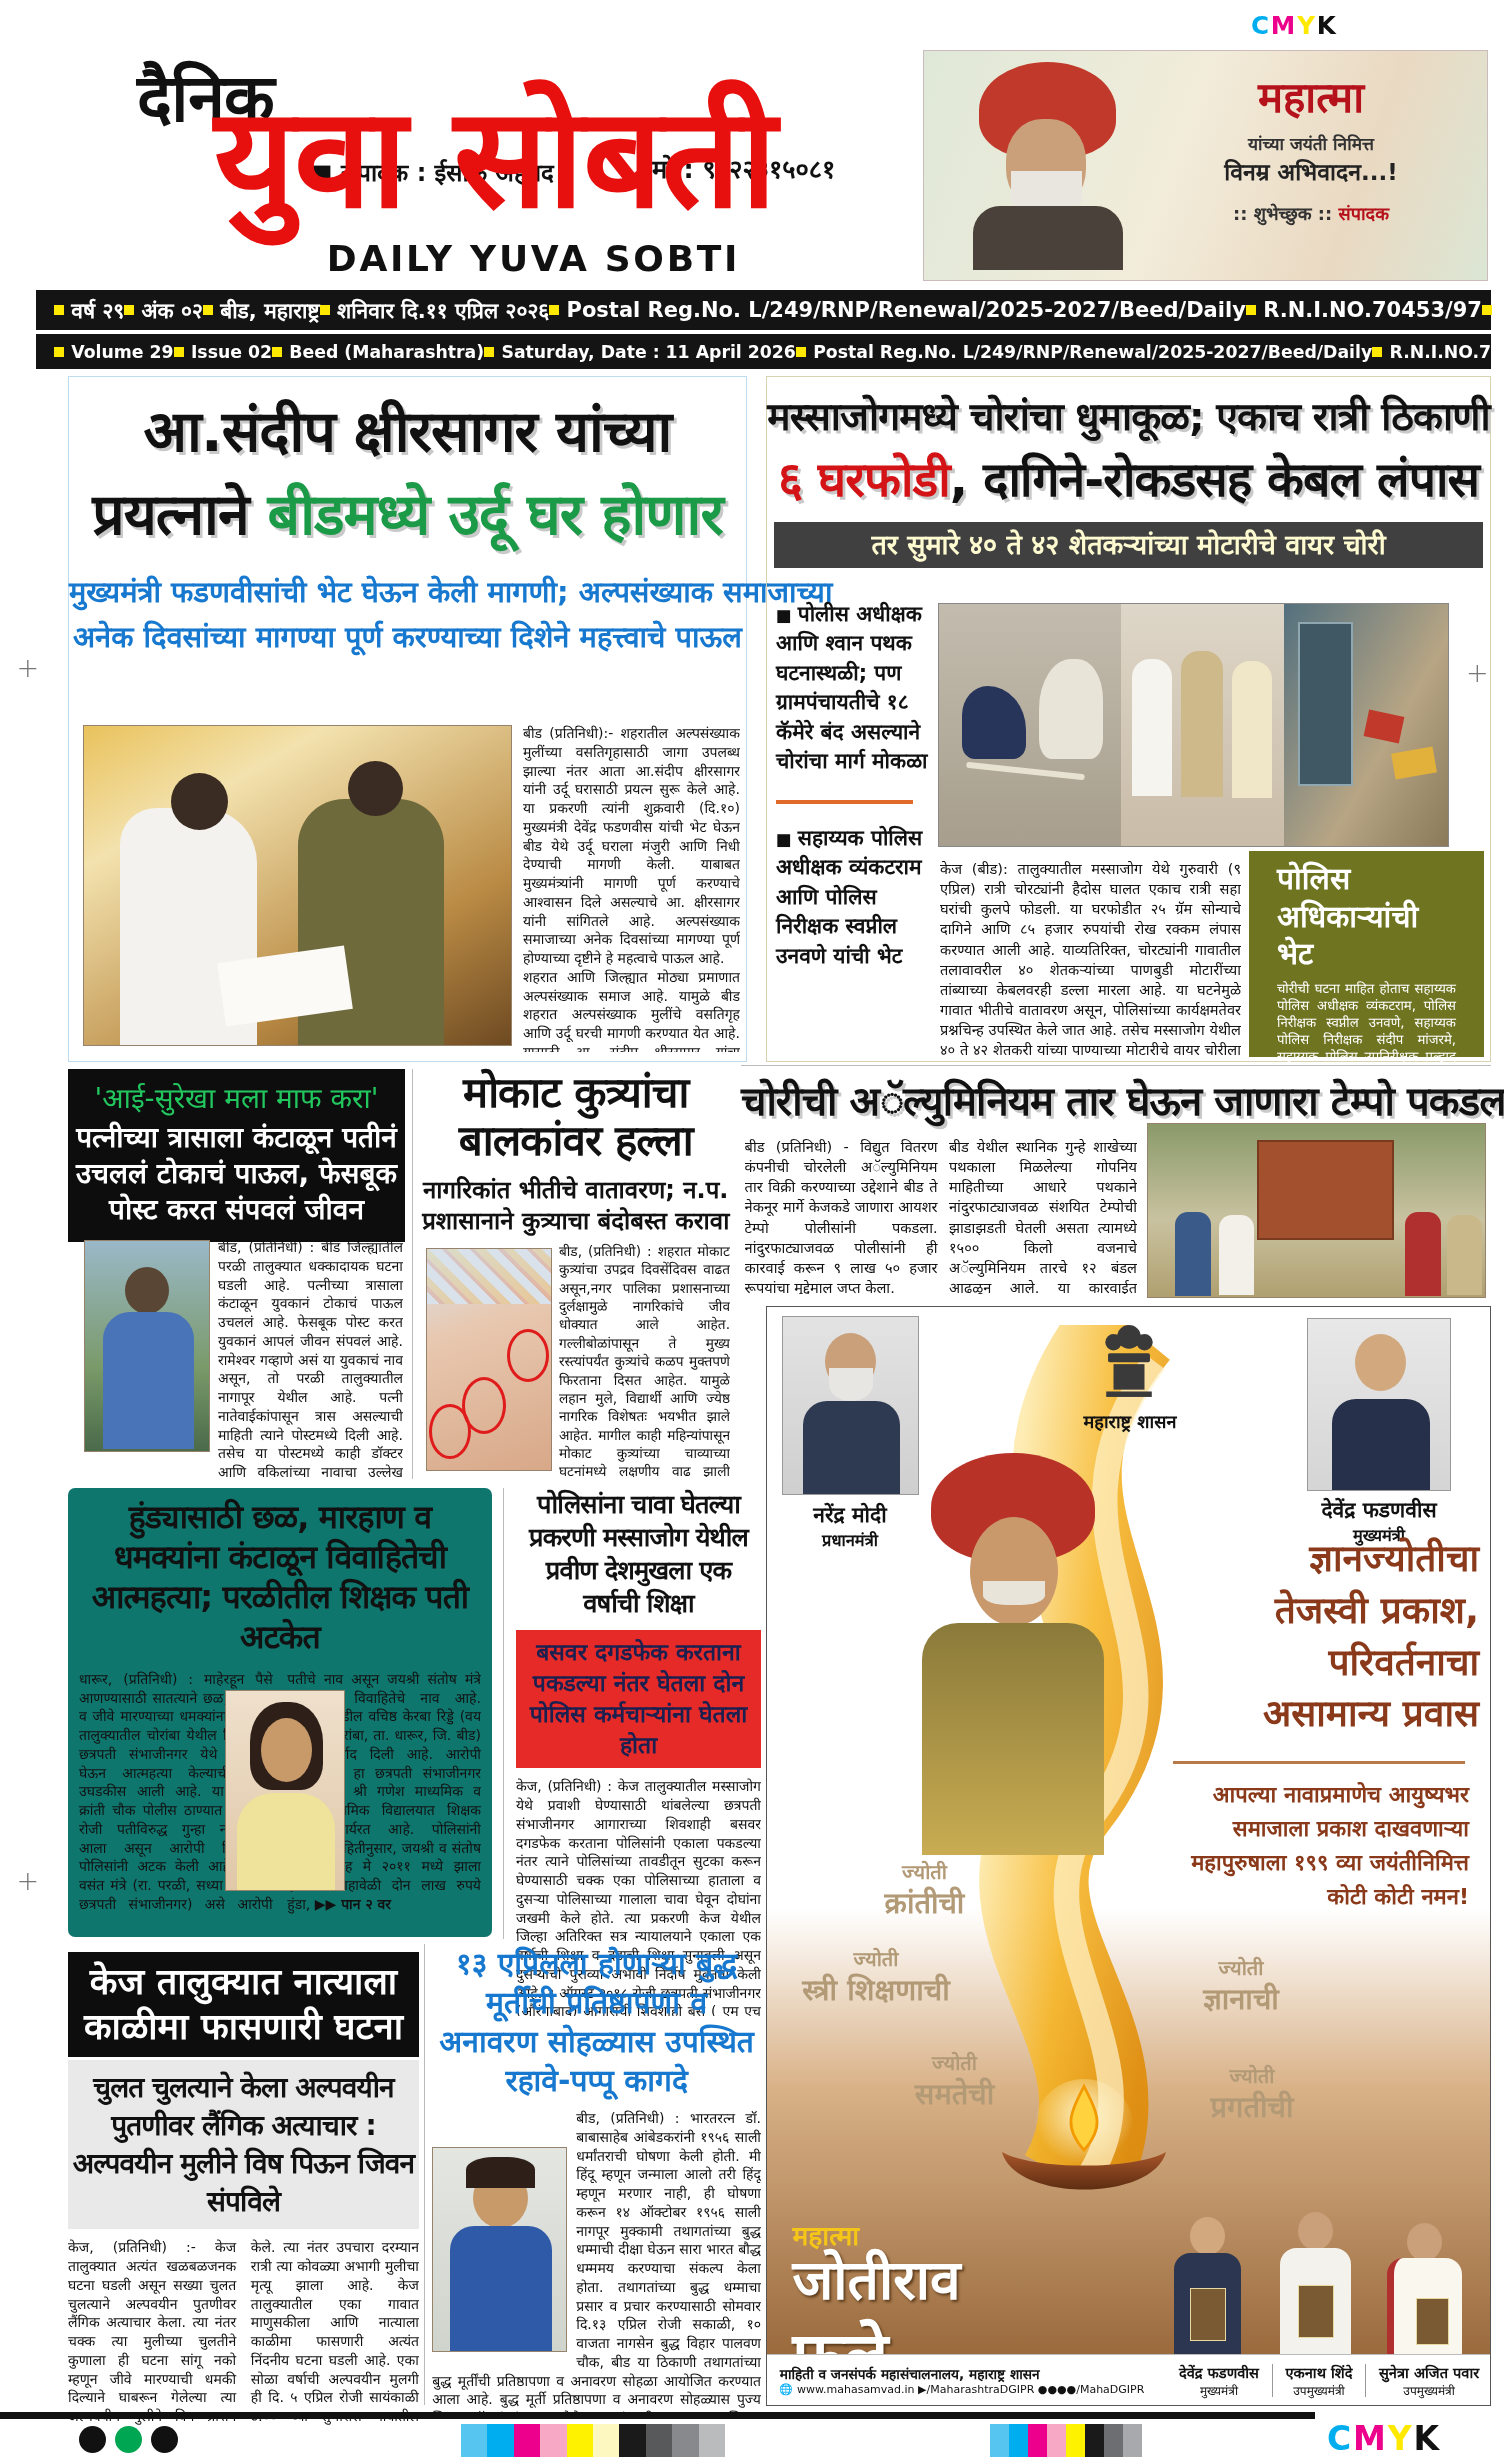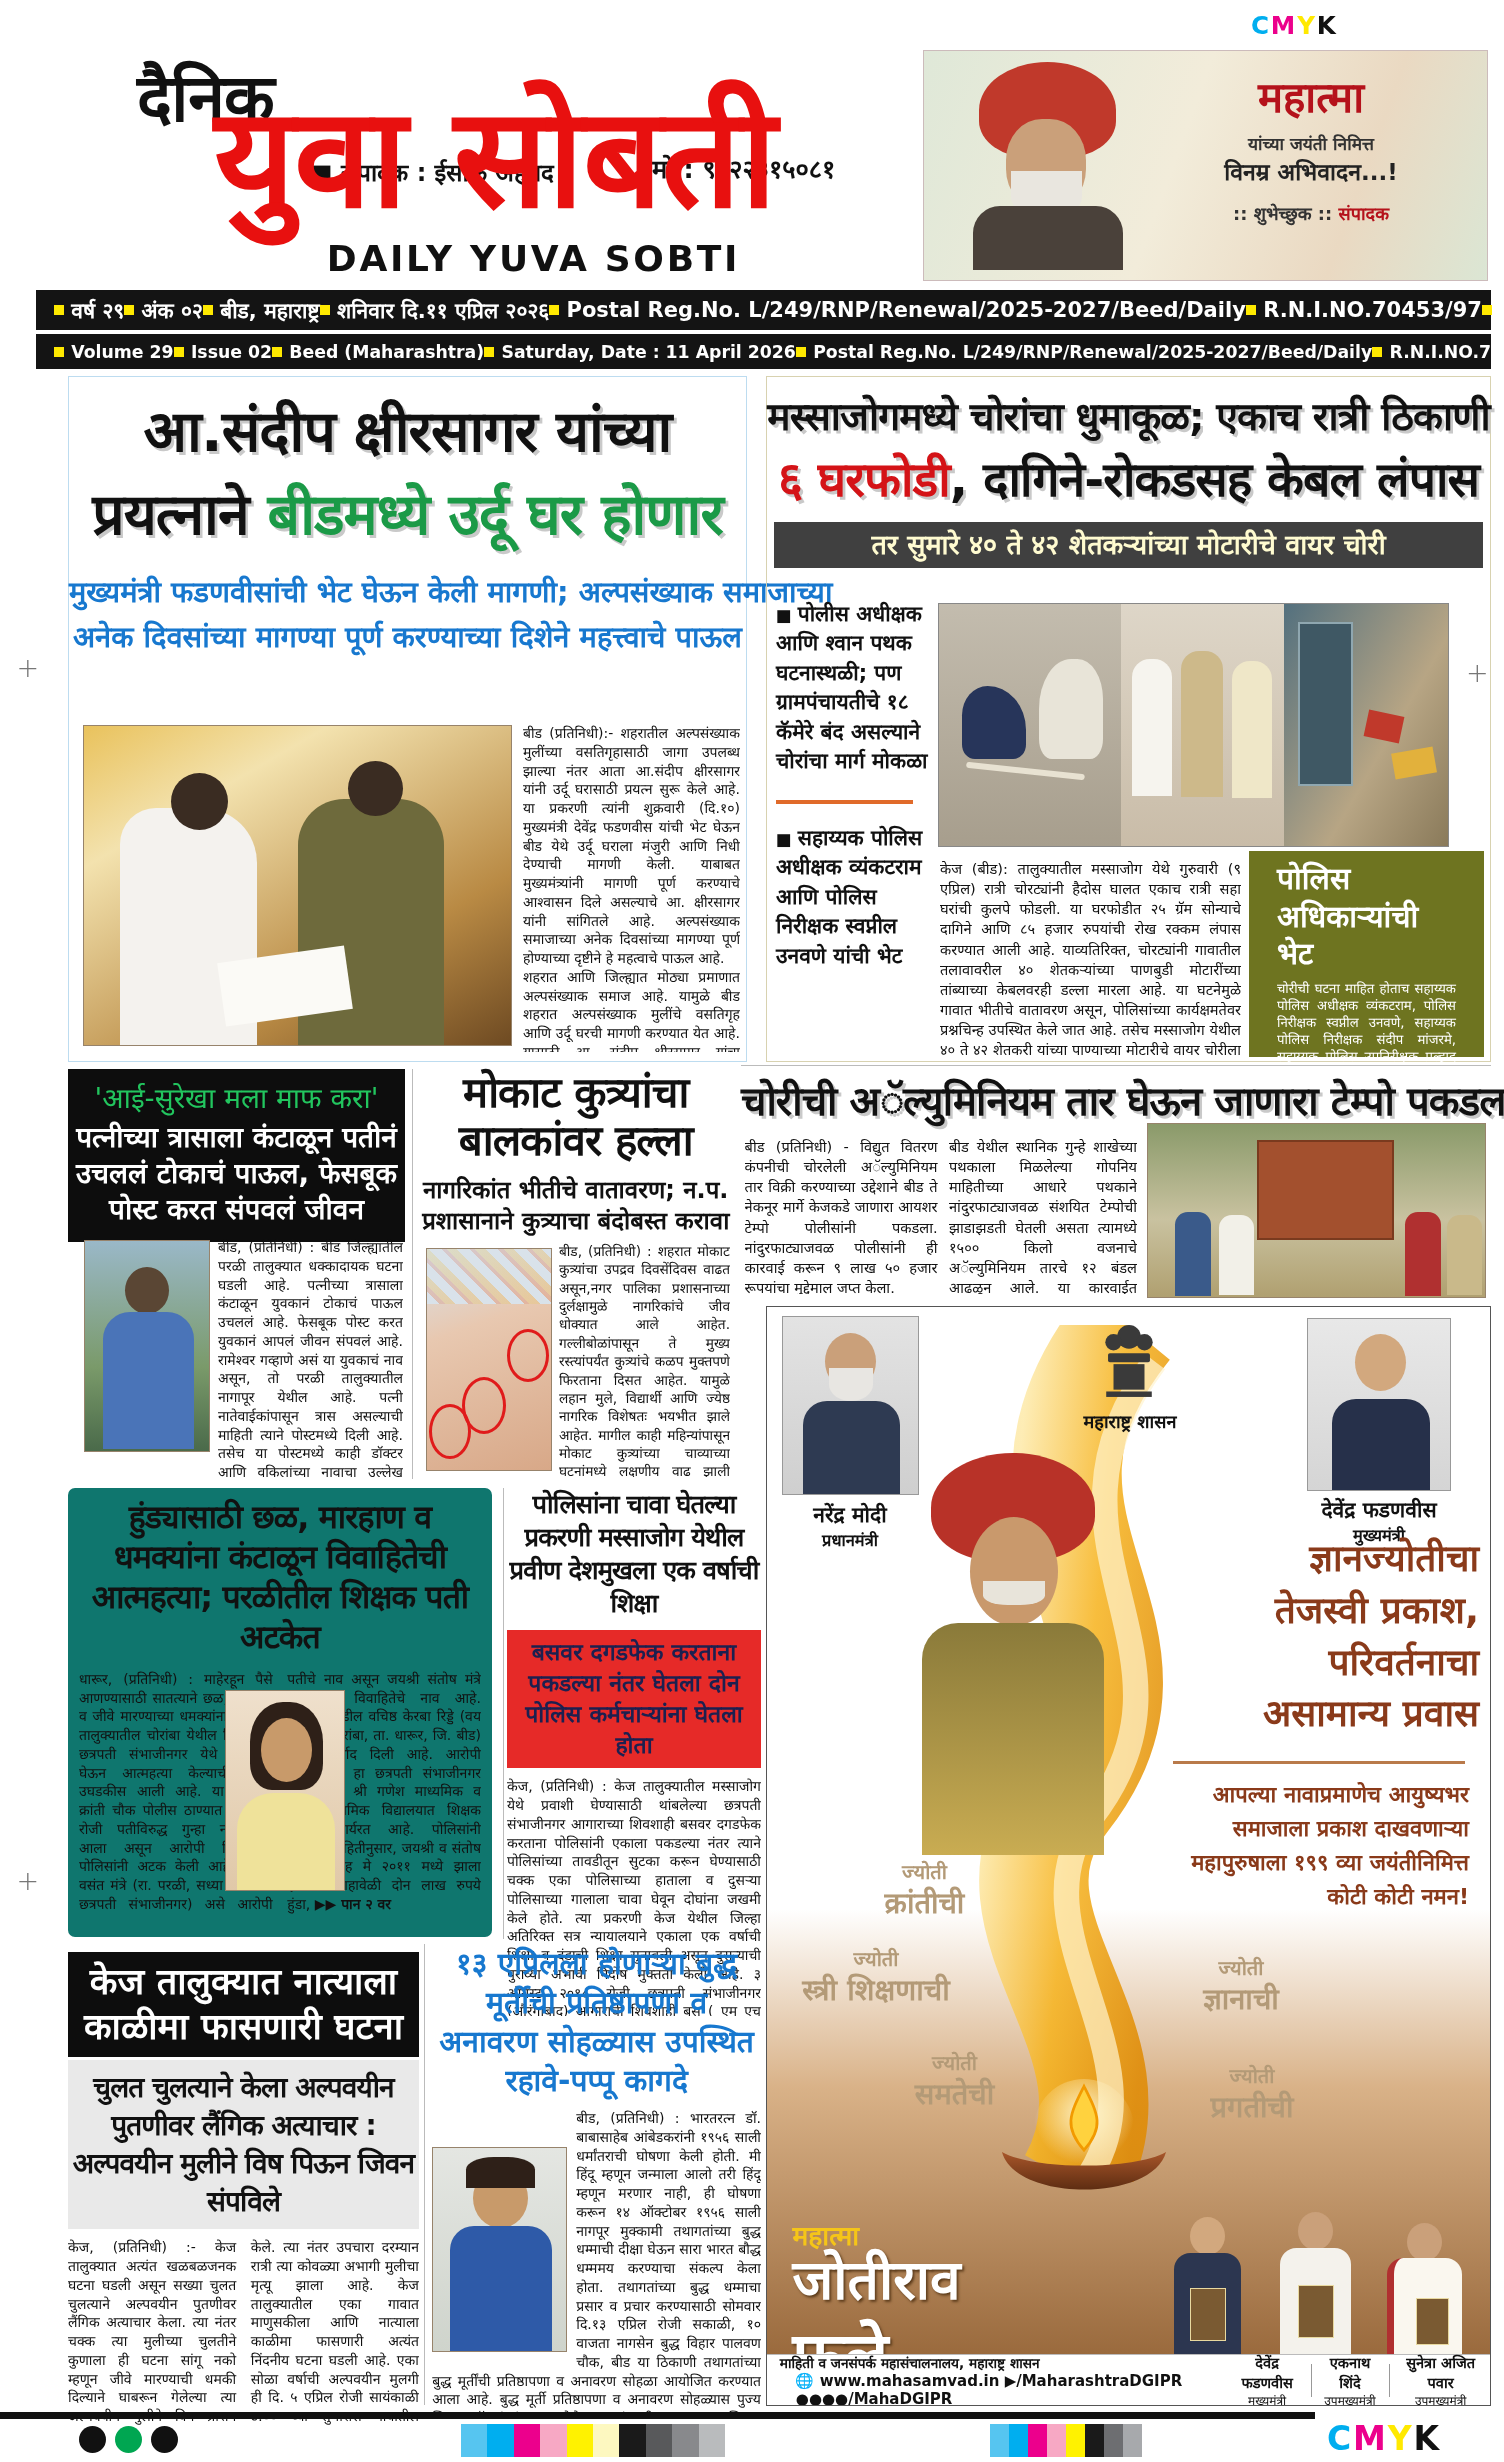--- a/index.html
+++ b/index.html
@@ -211,21 +211,21 @@
       <span>आरोपी पतीचे नाव असून जयश्री संतोष मंत्रे असे मृत विवाहितेचे नाव आहे. जयश्रीचे वडील वचिष्ठ केरबा रिड्डे (वय ५६, रा. चोरांबा, ता. धारूर, जि. बीड) यांनी फिर्याद दिली आहे. आरोपी संतोष मंत्रे हा छत्रपती संभाजीनगर जिल्ह्यातील श्री गणेश माध्यमिक व उच्च माध्यमिक विद्यालयात शिक्षक म्हणून कार्यरत आहे. पोलिसांनी दिलेल्या माहितीनुसार, जयश्री व संतोष यांचा विवाह मे २०११ मध्ये झाला होता. विवाहावेळी दोन लाख रुपये हुंडा,</span>
       <b class="more">▶▶ पान २ वर</b>
     </div>
     <div class="ph" style="left:157px;top:202px;width:120px;height:201px;background:linear-gradient(#efe0cc,#e0c8a8);">
       <div class="abs" style="left:24px;top:11px;width:73px;height:88px;background:#2e2018;border-radius:45% 45% 30% 30%;"></div>
       <div class="head" style="left:35px;top:27px;width:51px;height:64px;background:#c89a6a;"></div>
       <div class="abs" style="left:11px;top:102px;width:98px;height:98px;background:#efe29a;border-radius:36px 36px 0 0;"></div>
     </div>
   </div>
 
-  <div class="abs" style="left:503px;top:1488px;width:258px;height:451px;border-left:0.9px solid #bbb;padding-left:3px;">
+  <div class="abs" style="left:503px;top:1488px;width:258px;height:451px;border-left:0.9px solid #bbb;padding-left:12px;">
     <div class="ctr hl" style="font-size:25.5px;line-height:1.3;">पोलिसांना चावा घेतल्या प्रकरणी मस्साजोग येथील प्रवीण देशमुखला एक वर्षाची शिक्षा</div>
     <div class="ctr" style="background:#e62a28;color:#1c2050;font-size:23px;font-weight:800;line-height:1.35;padding:7.3px 5.5px;margin-top:9px;">बसवर दगडफेक करताना पकडल्या नंतर घेतला दोन पोलिस कर्मचाऱ्यांना घेतला होता</div>
     <div class="body-sm jus" style="margin-top:9px;height:239px;overflow:hidden;">
       <span>केज, (प्रतिनिधी) : केज तालुक्यातील मस्साजोग येथे प्रवाशी घेण्यासाठी थांबलेल्या छत्रपती संभाजीनगर आगाराच्या शिवशाही बसवर दगडफेक करताना पोलिसांनी एकाला पकडल्या नंतर त्याने पोलिसांच्या तावडीतून सुटका करून घेण्यासाठी चक्क एका पोलिसाच्या हाताला व दुसऱ्या पोलिसाच्या गालाला चावा घेवून दोघांना जखमी केले होते. त्या प्रकरणी केज येथील जिल्हा अतिरिक्त सत्र न्यायालयाने एकाला एक वर्षाची शिक्षा व दंडाची शिक्षा सुनावली असून दुसऱ्याची पुराव्या अभावी निर्दोष मुक्तता केली आहे.</span>
       <span>३ ऑगस्ट २०१८ रोजी छत्रपती संभाजीनगर (औरंगाबाद) आगाराची शिवशाही बस ( एम एच ०९/ ई एम २४६७ ) ही लातूरहुन छत्रपती संभाजीनगरकडे जात</span>
       
     </div>
   </div>
 
   <div class="abs" style="left:68px;top:1952px;width:351px;height:449px;">
@@ -377,21 +377,21 @@
       <div class="abs" style="left:217px;top:12.8px;width:95px;height:140px;">
         <div class="head" style="left:31px;top:0;width:35px;height:38px;background:#caa07a;"></div>
         <div class="abs" style="left:11px;top:35px;width:75px;height:108px;background:#faf7ef;border-radius:16.4px 16.4px 0 0;border-left:7.3px solid #b03030;"></div>
         <div class="abs" style="left:40px;top:75px;width:33px;height:47px;background:#7a5a32;border:1.8px solid #e8d9a0;"></div>
       </div>
     </div>
 
     <div class="abs" style="left:0;top:1047px;width:725px;height:51px;background:#fff;border-top:0.9px solid #bbb;display:flex;align-items:center;justify-content:space-between;padding:0 12.8px;">
       <div>
         <div style="font-size:13.7px;font-weight:800;">माहिती व जनसंपर्क महासंचालनालय, महाराष्ट्र शासन</div>
-        <div style="font-size:15px;font-weight:700;margin-left:16px;">
+        <div style="font-size:11px;font-weight:400;">
           <span>🌐</span>
           <span>www.mahasamvad.in</span>
           <span>▶</span><span>/MaharashtraDGIPR</span>
           <span>●●●●</span><span>/MahaDGIPR</span>
         </div>
       </div>
       <div style="display:flex;gap:12.8px;align-items:center;">
         <div class="ldr">
           <div class="nm">देवेंद्र फडणवीस</div>
           <div class="tl">मुख्यमंत्री</div>

